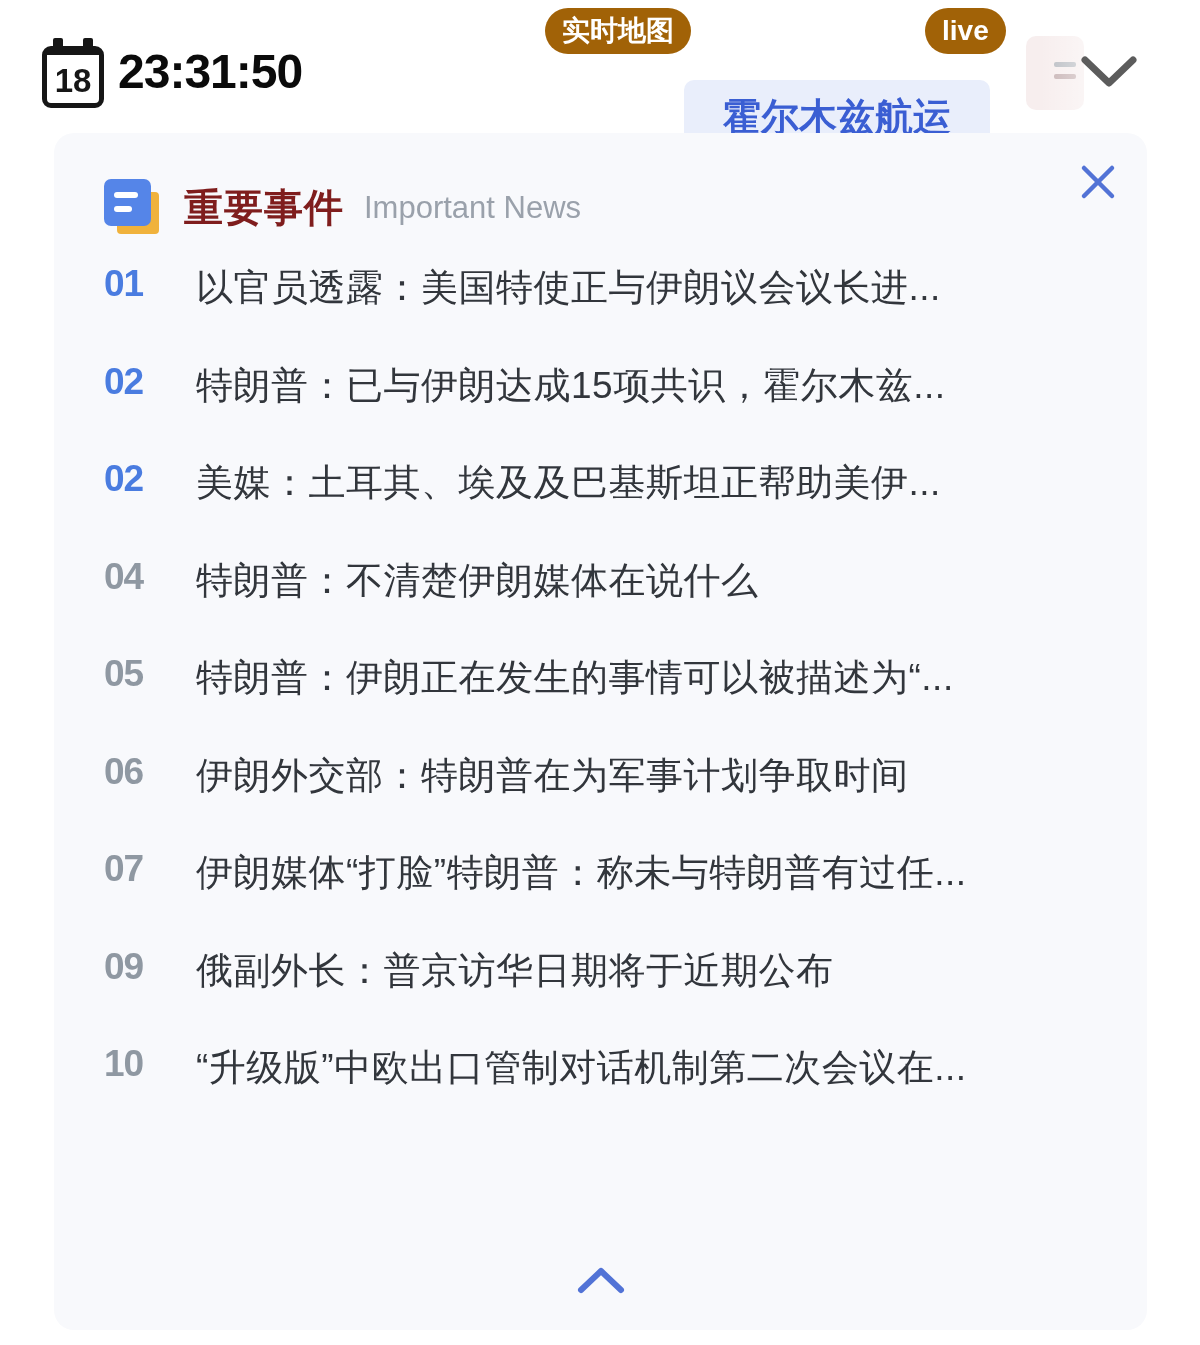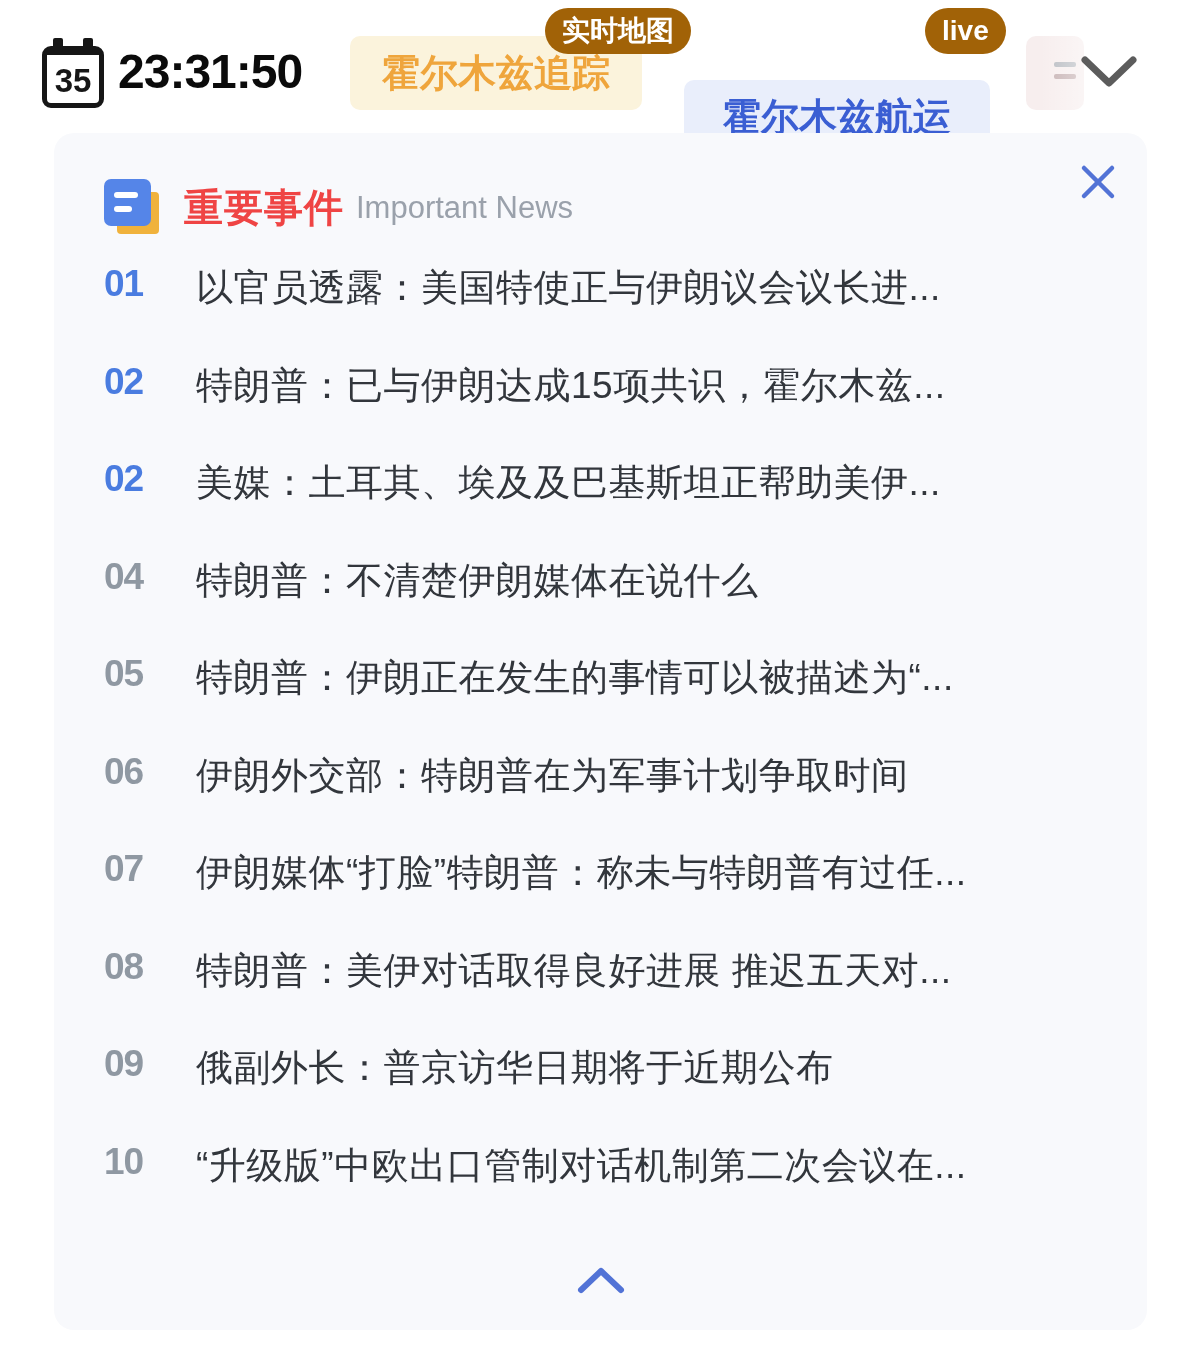--- a/index.html
+++ b/index.html
@@ -66,50 +66,47 @@
 
   .p-head { position:absolute; left:50px; top:46px; height:58px; display:flex; align-items:center; }
   .doc-icon { position:relative; width:58px; height:58px; margin-right:22px; flex:0 0 auto; }
   .doc-icon .back  { position:absolute; left:13px; top:13px; width:42px; height:42px; background:#f0b23c; border-radius:4px; }
   .doc-icon .front { position:absolute; left:0;   top:0;   width:47px; height:47px; background:#5585e8; border-radius:7px; }
   .doc-icon .front::before, .doc-icon .front::after {
     content:""; position:absolute; left:10px; height:6px; background:#fff; border-radius:3px;
   }
   .doc-icon .front::before { top:13px; width:24px; }
   .doc-icon .front::after  { top:27px; width:18px; }
-  .p-title { font-size:39px; font-weight:800; color:#ef4444; letter-spacing:1px; }
-  .p-sub   { font-size:31px; font-weight:400; color:#9aa1ab; margin-left:12px; }
+  .p-title { font-size:39px; font-weight:800; color:#7f1d1d; letter-spacing:1px; }
+  .p-sub   { font-size:31px; font-weight:400; color:#9aa1ab; margin-left:20px; }
 
   .close-btn { position:absolute; right:26px; top:26px; width:46px; height:46px; cursor:pointer; }
 
   .news-list { position:absolute; left:50px; top:130px; width:1005px; }
   .item { height:97.5px; display:flex; align-items:flex-start; cursor:pointer;gap:28px; }
   .num  { flex:0 0 64px; font-size:37px; font-weight:700; color:#8f98a2; letter-spacing:-1px; }
   .item.hl .num { color:#4a7ce0; }
   .txt  {
     font-size:37px; font-weight:500; color:#32363c;
     white-space:nowrap; overflow:hidden; max-width:940px; letter-spacing:0.5px;
   }
 
   .collapse-btn { position:absolute; left:50%; bottom:30px; transform:translateX(-50%); cursor:pointer; }
 </style>
 </head>
 <body>
 
 <div class="topbar">
 
   <div class="cal-btn">
-    <span class="cal-day">35</span>
+    <span class="cal-day">18</span>
   </div>
 
   <div class="clock">23:31:50</div>
 
-  <div class="tab tab-hormuz-track">
-    <span>霍尔木兹追踪</span>
-  </div>
 
   <div class="tab tab-hormuz-ship">
     <span>霍尔木兹航运</span>
   </div>
 
   <div class="tab-partial">
       <i></i>
     </div>
 
   <div class="topbar-fade"></div>
@@ -165,24 +162,20 @@
     </div>
     <div class="item">
       <span class="num">06</span>
       <span class="txt">伊朗外交部：特朗普在为军事计划争取时间</span>
     </div>
     <div class="item">
       <span class="num">07</span>
       <span class="txt">伊朗媒体“打脸”特朗普：称未与特朗普有过任...</span>
     </div>
     <div class="item">
-      <span class="num">08</span>
-      <span class="txt">特朗普：美伊对话取得良好进展 推迟五天对...</span>
-    </div>
-    <div class="item">
       <span class="num">09</span>
       <span class="txt">俄副外长：普京访华日期将于近期公布</span>
     </div>
     <div class="item">
       <span class="num">10</span>
       <span class="txt">“升级版”中欧出口管制对话机制第二次会议在...</span>
     </div>
   </div>
 
   <div class="collapse-btn">

